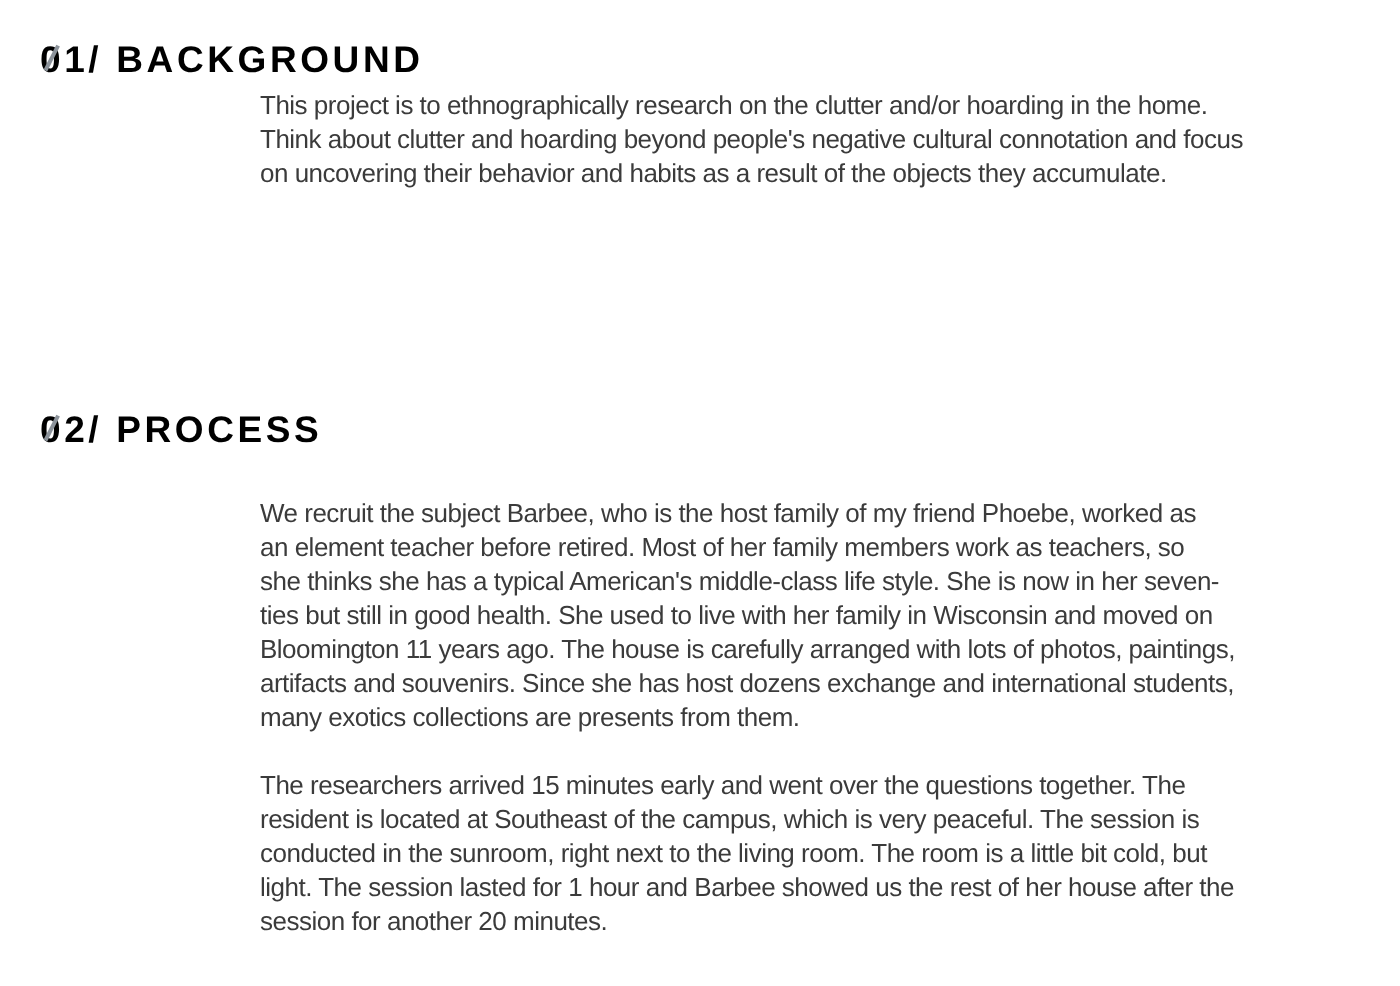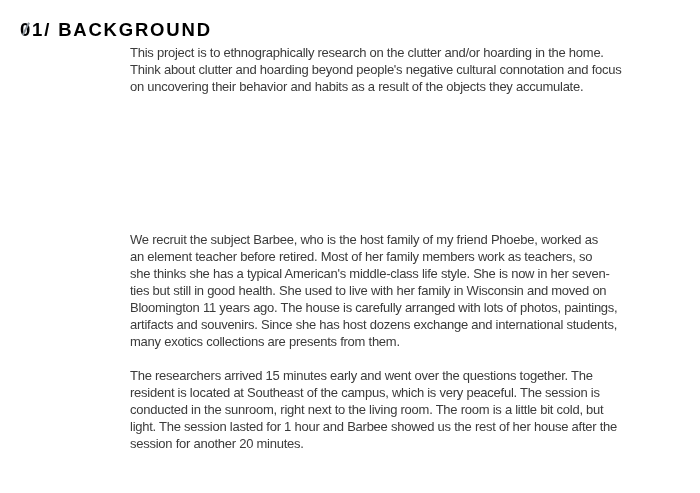--- a/index.html
+++ b/index.html
@@ -44,21 +44,21 @@
   }
   .heading-1 { top: 19px; }
   .heading-2 { top: 204px; }
   .body-col {
     position: absolute;
     left: 130px;
     width: 560px;
     color: #3b3b3b;
   }
   .col-1 { top: 44px; }
-  .col-2 { top: 231px; }
+  .col-2 { top: 248px; }
   .body-col p {
     margin: 0 0 17px 0;
     font-size: 13px;
     line-height: 17px;
     letter-spacing: -0.25px;
     white-space: pre-line;
     color: #3b3b3b;
   }
 </style>
 </head>
@@ -67,20 +67,21 @@
 <div class="page">
 
   <h2 class="section-heading heading-1"><span class="num">01/</span><span class="ttl">BACKGROUND</span></h2>
 
   <div class="body-col col-1">
     <p>This project is to ethnographically research on the clutter and/or hoarding in the home.
 Think about clutter and hoarding beyond people's negative cultural connotation and focus
 on uncovering their behavior and habits as a result of the objects they accumulate.</p>
   </div>
 
+  <h2 class="section-heading heading-2"><span class="num">02/</span><span class="ttl">PROCESS</span></h2>
 
   <div class="body-col col-2">
     <p>We recruit the subject Barbee, who is the host family of my friend Phoebe, worked as
 an element teacher before retired. Most of her family members work as teachers, so
 she thinks she has a typical American's middle-class life style. She is now in her seven-
 ties but still in good health. She used to live with her family in Wisconsin and moved on
 Bloomington 11 years ago. The house is carefully arranged with lots of photos, paintings,
 artifacts and souvenirs. Since she has host dozens exchange and international students,
 many exotics collections are presents from them.</p>
     <p>The researchers arrived 15 minutes early and went over the questions together. The

